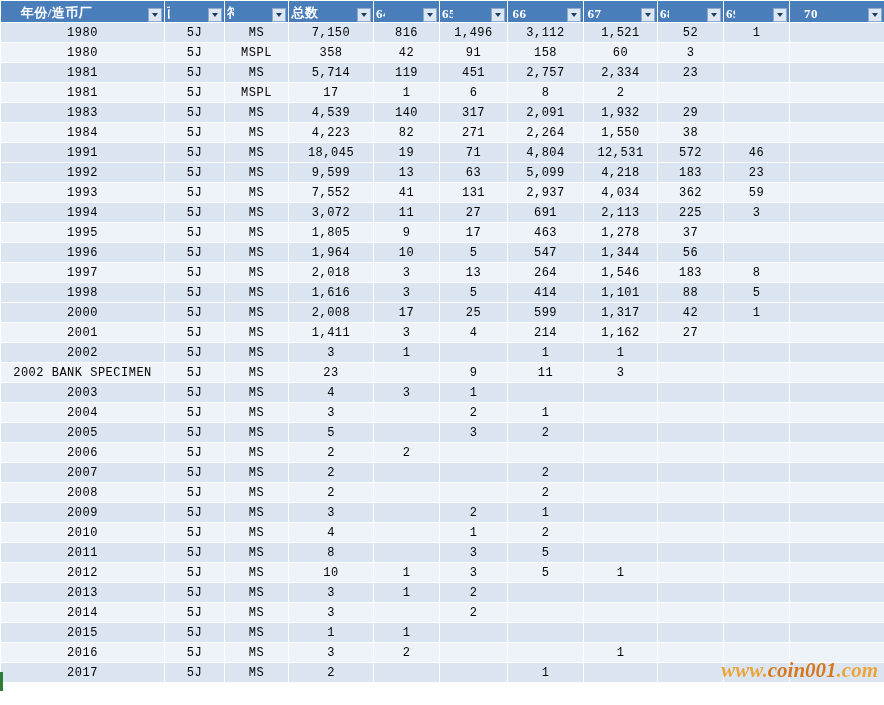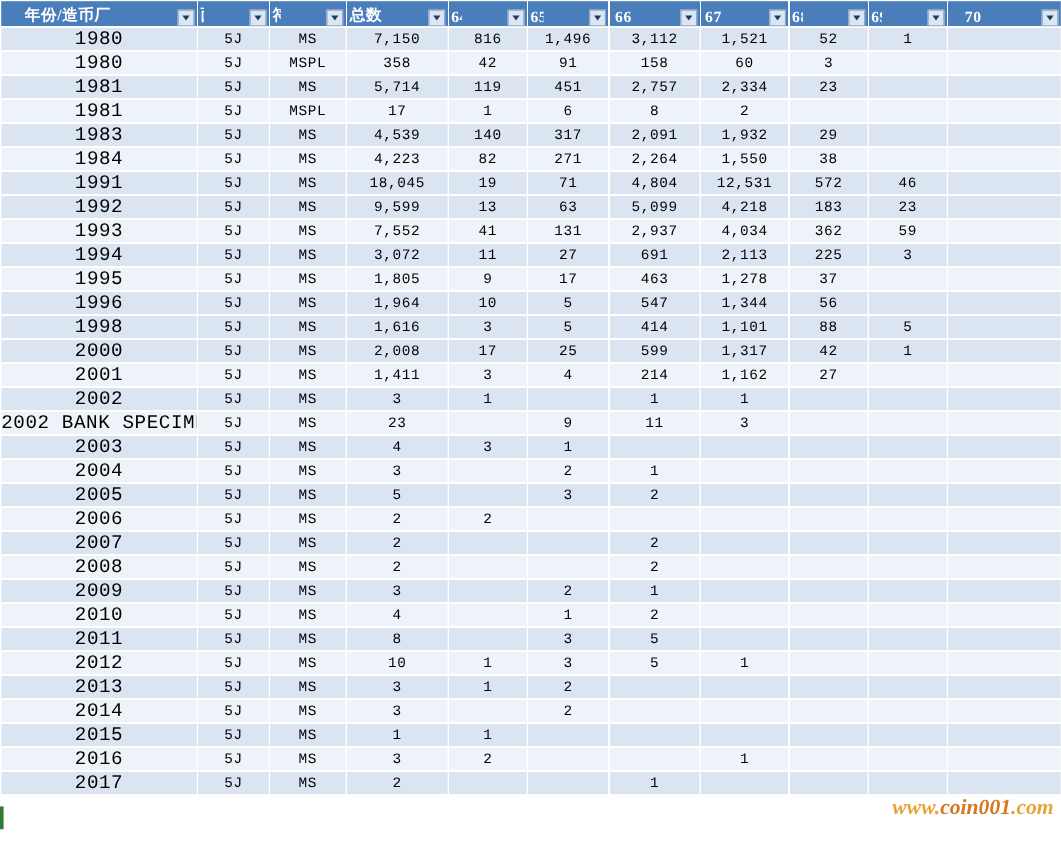--- a/index.html
+++ b/index.html
@@ -79,39 +79,39 @@
     border-top: 4px solid #1f3d63;
   }
   tbody tr.odd td {
     background: #dbe5f1;
   }
   tbody tr.even td {
     background: #eef3f9;
   }
   tbody td.c0 {
     font-family: "Liberation Mono", monospace;
-    font-size: 16px;
+    font-size: 12px;
     letter-spacing: 0.5px;
   }
   tbody td.c1, tbody td.c2 {
     font-family: "Liberation Mono", monospace;
     font-size: 12px;
     letter-spacing: 0.5px;
   }
   tbody td.num {
     font-family: "Liberation Mono", monospace;
     font-size: 12px;
     letter-spacing: 0.5px;
   }
   .watermark {
     position: absolute;
     right: 6px;
     bottom: 22px;
     font-family: "Liberation Serif", serif;
-    font-size: 18px;
+    font-size: 21px;
     font-weight: bold;
     font-style: italic;
     color: #e8a33d;
     letter-spacing: 0px;
     pointer-events: none;
     text-shadow: 0 0 1px rgba(255,255,255,0.6);
     margin-top: 32px;
   }
   .watermark .w1 { color: #e8a33d; }
   .watermark .w2 { color: #d4771f; }
@@ -384,20 +384,33 @@
           <td class="c2">MS</td>
           <td class="num">1,964</td>
           <td class="num">10</td>
           <td class="num">5</td>
           <td class="num">547</td>
           <td class="num">1,344</td>
           <td class="num">56</td>
           <td class="num"></td>
           <td class="num"></td>
         </tr>
+        <tr class="even">
+          <td class="c0">1997</td>
+          <td class="c1">5J</td>
+          <td class="c2">MS</td>
+          <td class="num">2,018</td>
+          <td class="num">3</td>
+          <td class="num">13</td>
+          <td class="num">264</td>
+          <td class="num">1,546</td>
+          <td class="num">183</td>
+          <td class="num">8</td>
+          <td class="num"></td>
+        </tr>
         <tr class="odd">
           <td class="c0">1998</td>
           <td class="c1">5J</td>
           <td class="c2">MS</td>
           <td class="num">1,616</td>
           <td class="num">3</td>
           <td class="num">5</td>
           <td class="num">414</td>
           <td class="num">1,101</td>
           <td class="num">88</td>

